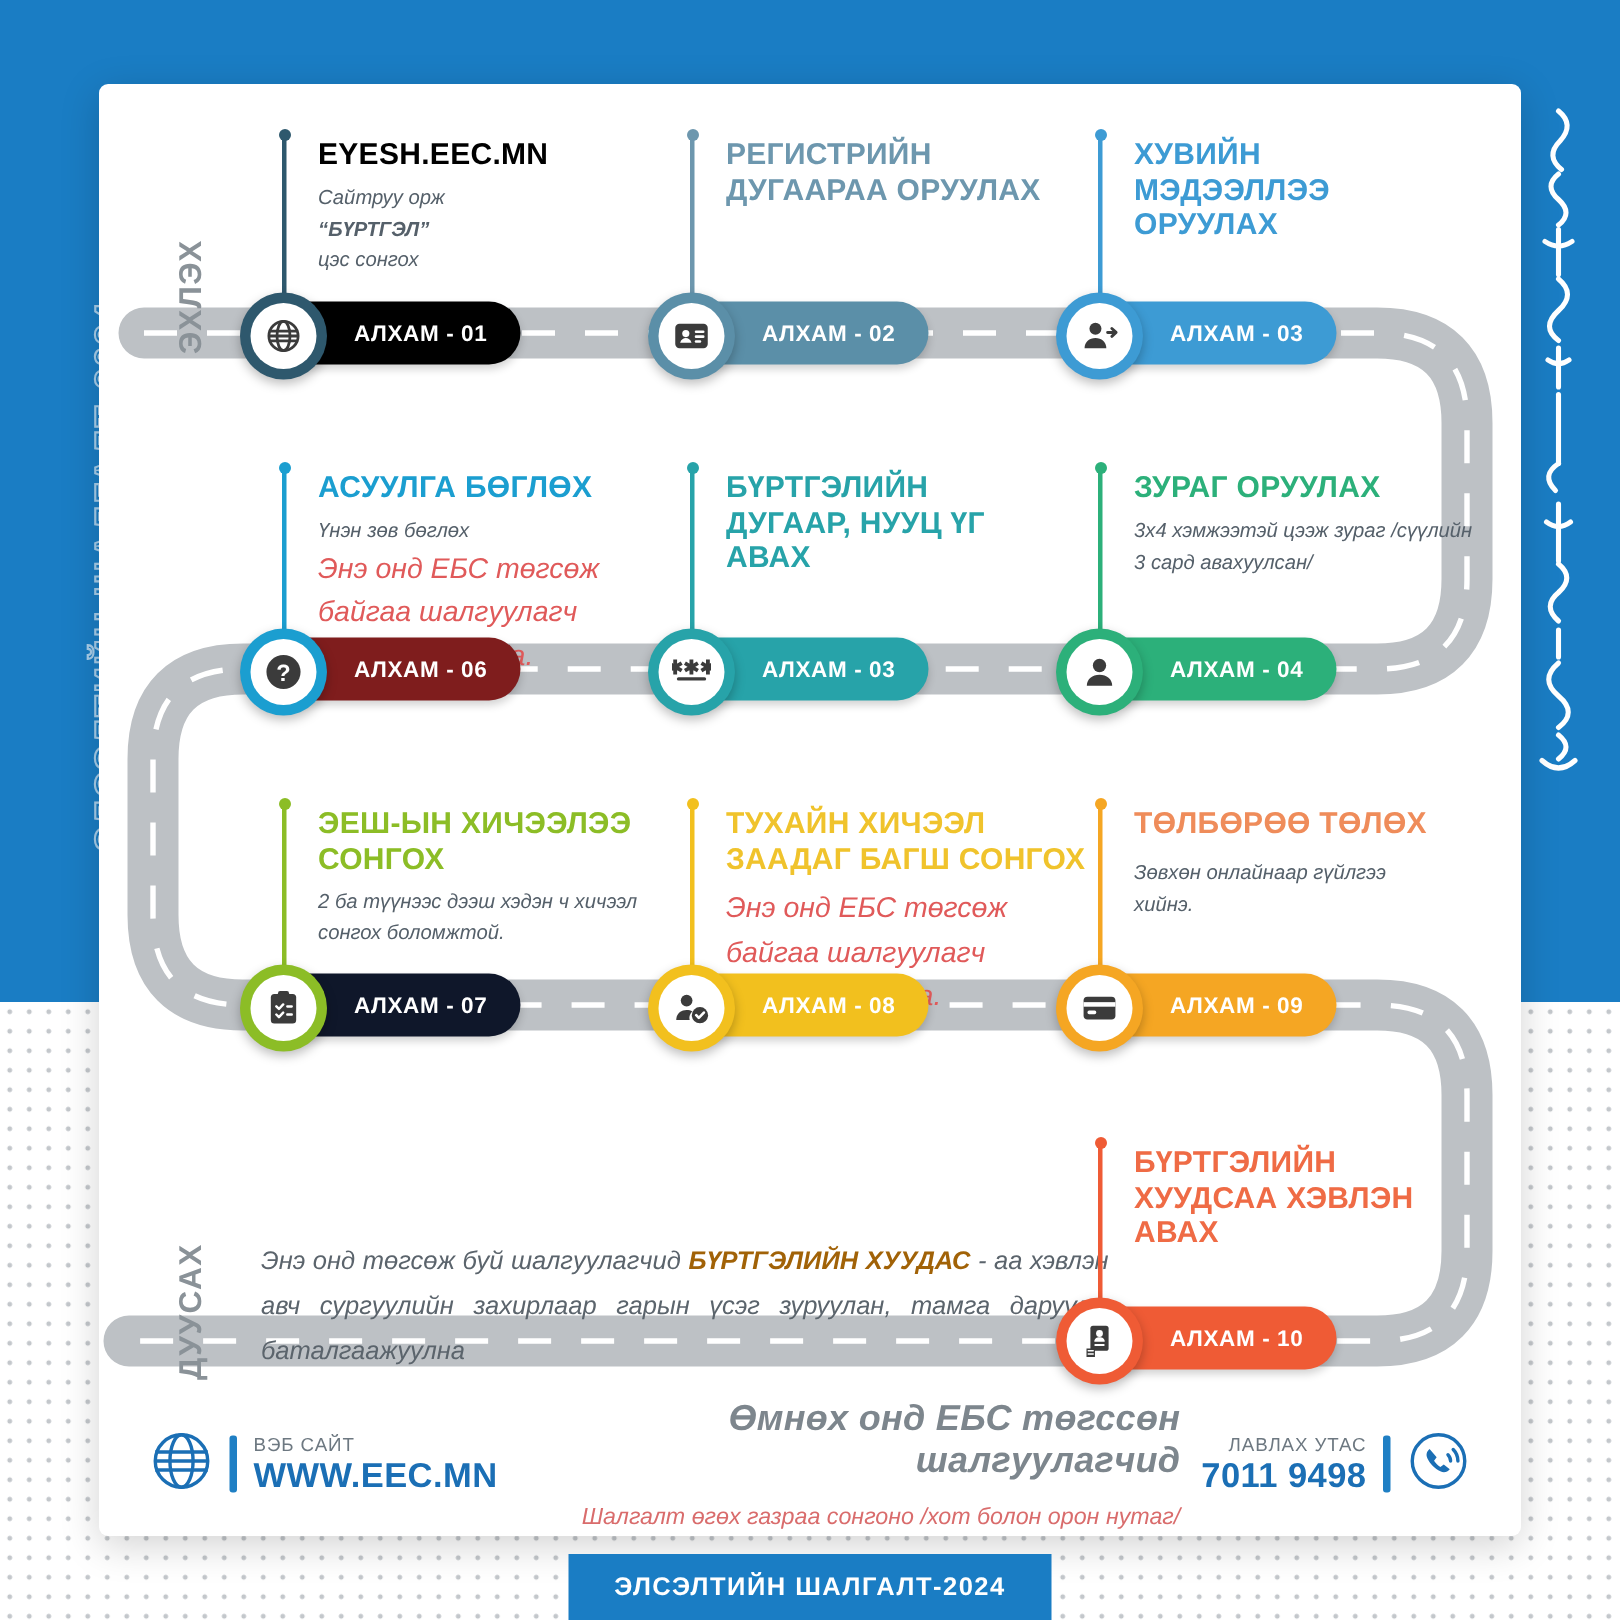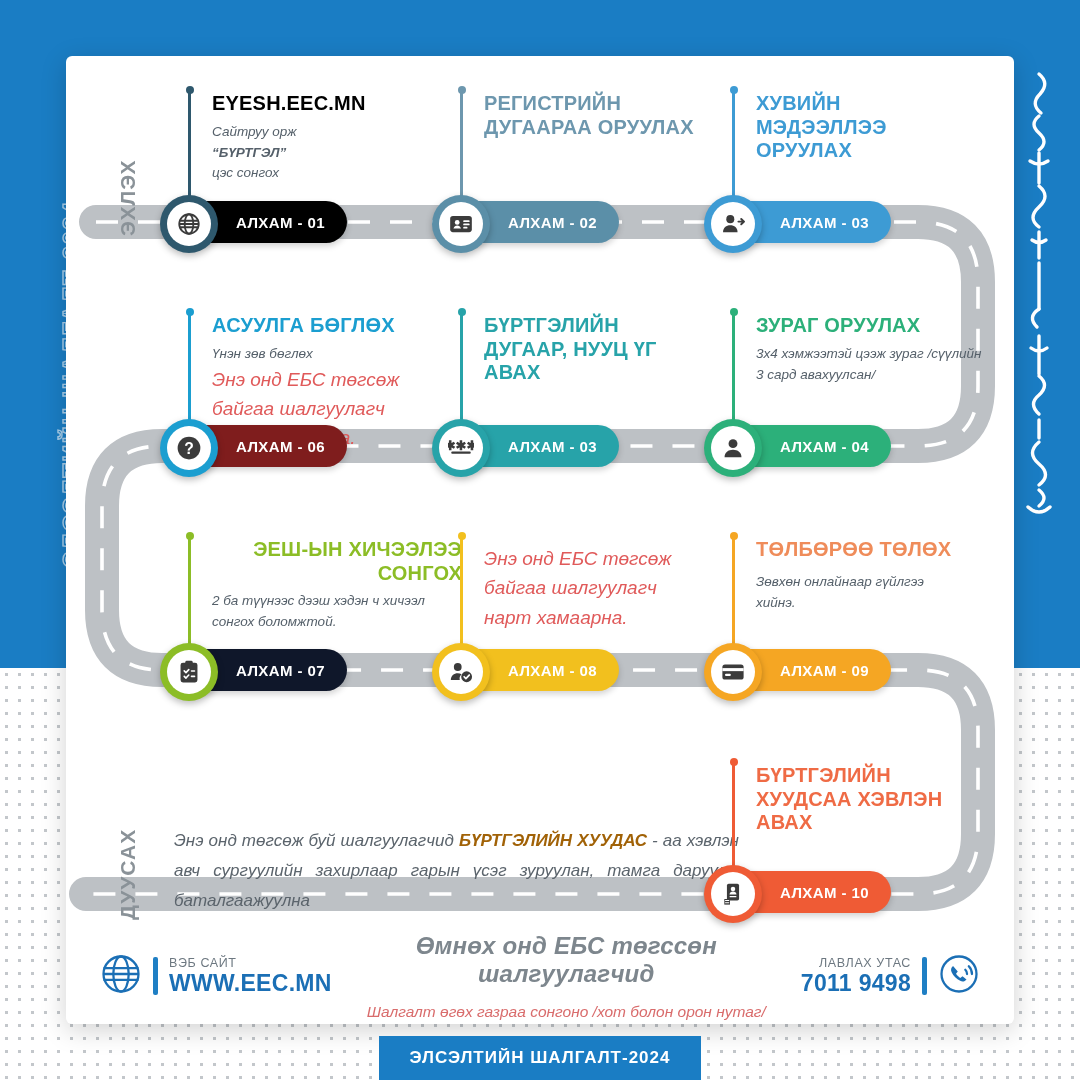--- a/index.html
+++ b/index.html
@@ -120,21 +120,21 @@
   
   #footer {
     position: absolute; left: 0; bottom: 0; width: 948px; height: 96px;
     display: flex; align-items: center; padding: 0 34px;
   }
   #footer .fgroup { display: flex; align-items: center; gap: 11px; }
   #footer .globe svg, #footer .phone svg { width: 42px; height: 42px; }
   #footer .bar { width: 5px; height: 38px; background: #1f7fc4; border-radius: 2px; }
   .f-small { font-size: 12.5px; color: #6d7881; letter-spacing: .6px; }
   .f-big { font-size: 23px; font-weight: bold; color: #1b6fb5; letter-spacing: .3px; }
-  #footer .center { flex: 1; text-align: center; padding: 0 14px; }
+  #footer .center { flex: 1; text-align: right; padding: 0 14px; }
   .c-line1 { font-size: 24px; font-style: italic; font-weight: bold; color: #7d868d; letter-spacing: .2px; }
   .c-line2 { font-size: 15.5px; font-style: italic; color: #d96c6c; margin-top: 15px; }
   #footer .right { text-align: right; }
 
   
   #bottom-tab {
     position: absolute; left: 50%; transform: translateX(-50%);
     bottom: 0; width: 322px; height: 44px;
     background: #1a7dc4; color: #ffffff;
     display: flex; align-items: center; justify-content: center;
@@ -304,21 +304,21 @@
       <div class="inner">
         <svg viewBox="0 0 24 24" fill="#3b3b3b">
           <circle cx="12" cy="8" r="4.1"></circle>
           <path d="M4.2 20.5c0-4.3 3.4-6.8 7.8-6.8s7.8 2.5 7.8 6.8z"></path>
         </svg>
       </div>
     </div>
   </div>
 
   <div class="txt" style="left:146px; top:482px; width:250px;">
-    <div class="hd" style="color:#8cbd26;text-align:right;">ЭЕШ-ЫН ХИЧЭЭЛЭЭ СОНГОХ</div>
+    <div class="hd" style="color:#8cbd26;">ЭЕШ-ЫН ХИЧЭЭЛЭЭ СОНГОХ</div>
     <div class="sub" style="width:218px; margin-top:6px;">2 ба түүнээс дээш хэдэн ч хичээл сонгох боломжтой.</div>
   </div>
   <div class="stem" style="left:122px; top:480px; height:112px; background:#8cbd26;">
     <div class="dot" style="background:#8cbd26;"></div>
   </div>
   <div class="step" style="left:94px; top:591px;">
     <div class="pill" style="background:#0f172a;">АЛХАМ - 07</div>
     <div class="disc" style="background:#8cbd26;">
       <div class="inner">
         <svg viewBox="0 0 24 24" fill="#3b3b3b">
@@ -326,20 +326,21 @@
           <rect x="8.6" y="1.6" width="6.8" height="3.6" rx="1.3" fill="#3b3b3b"></rect>
           <path d="M7.6 11l1.6 1.6 2.6-2.8M7.6 16l1.6 1.6 2.6-2.8" stroke="#ffffff" stroke-width="1.5" fill="none" stroke-linecap="round" stroke-linejoin="round"></path>
           <rect x="13.6" y="10.3" width="4.2" height="1.5" rx=".7" fill="#ffffff"></rect>
           <rect x="13.6" y="15.3" width="4.2" height="1.5" rx=".7" fill="#ffffff"></rect>
         </svg>
       </div>
     </div>
   </div>
 
   <div class="txt" style="left:418px; top:482px; width:255px;">
+    <div class="hd" style="color:#f0c32c;">ТУХАЙН ХИЧЭЭЛ ЗААДАГ БАГШ СОНГОХ</div>
     <div class="note" style="width:224px; margin-top:6px;">Энэ онд ЕБС төгсөж байгаа шалгуулагч нарт хамаарна.</div>
   </div>
   <div class="stem" style="left:394px; top:480px; height:112px; background:#f2c01e;">
     <div class="dot" style="background:#f2c01e;"></div>
   </div>
   <div class="step" style="left:366px; top:591px;">
     <div class="pill" style="background:#f2c01e;">АЛХАМ - 08</div>
     <div class="disc" style="background:#f2c01e;">
       <div class="inner">
         <svg viewBox="0 0 24 24" fill="#3b3b3b">

